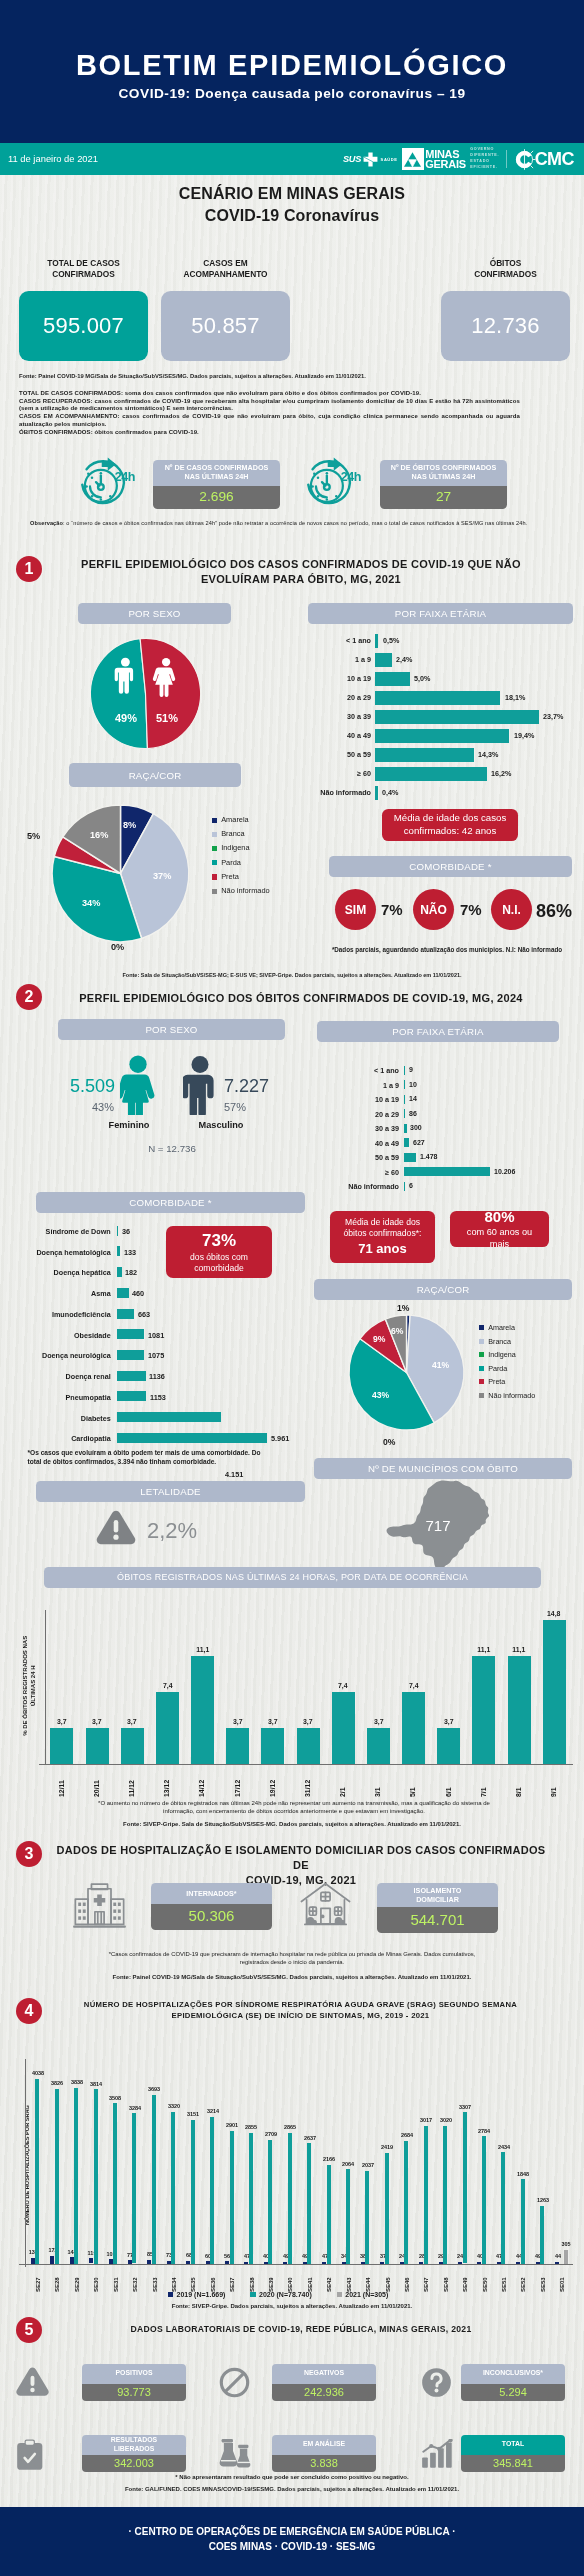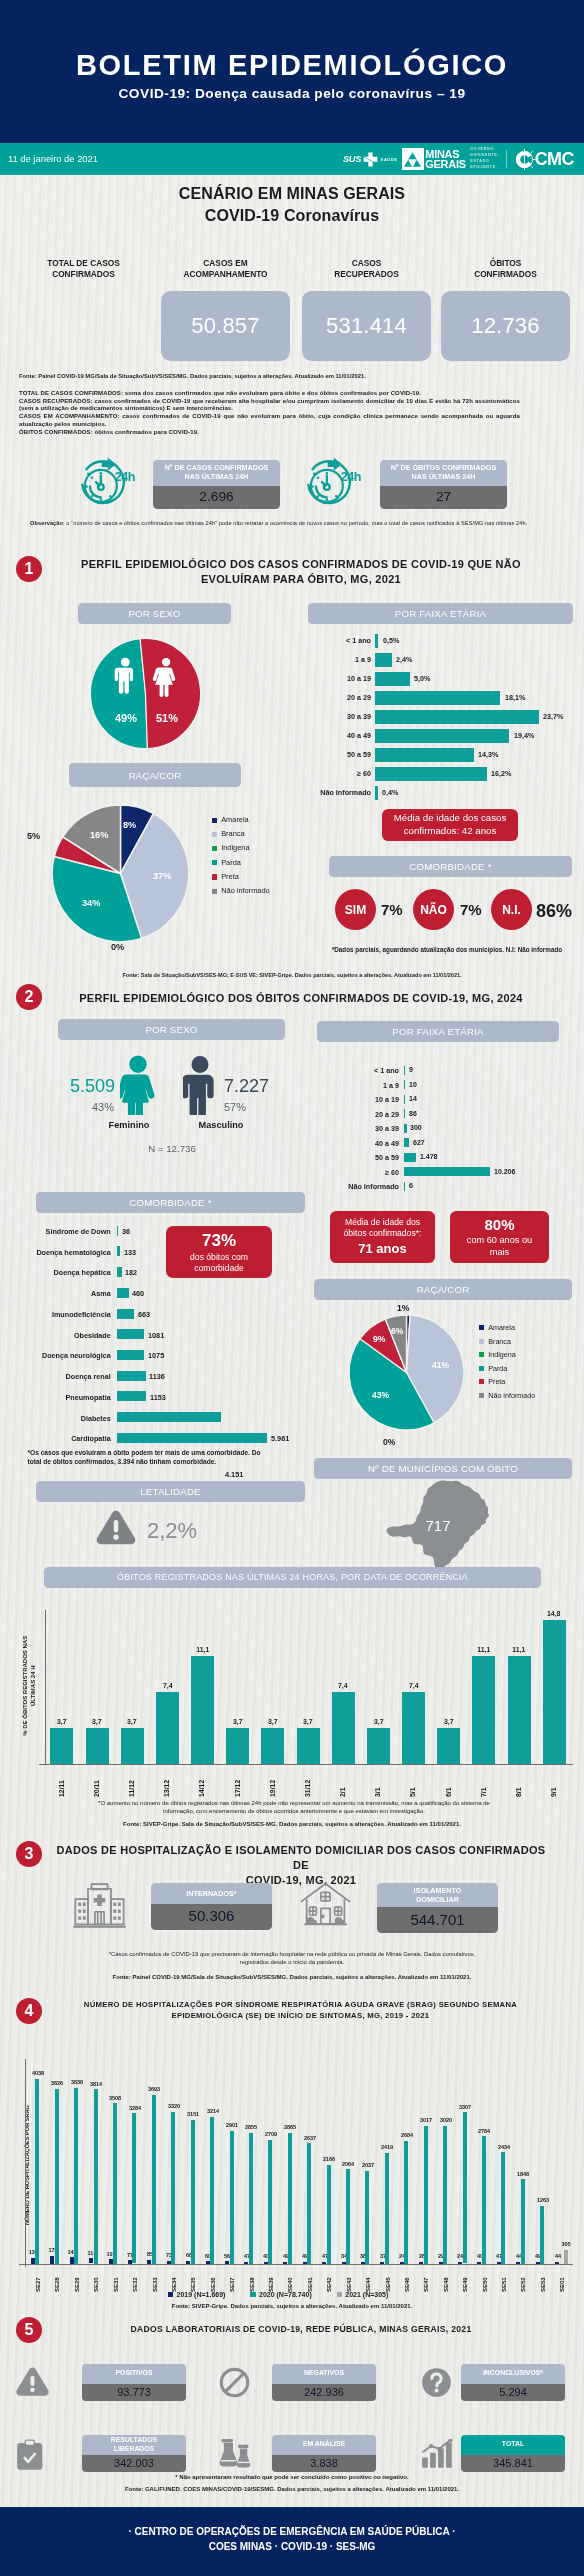--- a/index.html
+++ b/index.html
@@ -36,21 +36,21 @@
 .teal-bg{background:#00a199;}
 .gray-bg{background:#aeb8cb;}
 
 .src{position:absolute;font-size:5.8px;font-weight:700;color:#232323;}
 .defs{position:absolute;font-size:6px;color:#1b1b1b;line-height:1.285;text-align:justify;letter-spacing:0.1px;}
 .defs b{font-weight:700;}
 
 .b24{position:absolute;width:127px;border-radius:4.6px;overflow:hidden;}
 .b24 .top{background:#aeb8cb;color:#fff;font-size:7.2px;font-weight:700;text-align:center;
   padding:3.4px 0 4px;line-height:1.26;}
-.b24 .bot{background:#6e6e6e;color:#0f172a;font-size:13.7px;font-weight:400;text-align:center;padding:3.4px 0 5.2px;}
+.b24 .bot{background:#6e6e6e;color:#bef264;font-size:13.7px;font-weight:400;text-align:center;padding:3.4px 0 5.2px;}
 
 .secnum{position:absolute;width:26px;height:26px;border-radius:50%;background:#be1e32;color:#fff;
   font-size:16px;font-weight:700;display:flex;align-items:center;justify-content:center;}
 .sectitle{position:absolute;text-align:center;font-size:11px;font-weight:700;color:#1b1b1b;line-height:1.38;letter-spacing:0.3px;}
 
 .bandtitle{position:absolute;background:#aeb8cb;color:#fff;border-radius:4.6px;
   display:flex;align-items:center;justify-content:center;font-size:9.7px;font-weight:400;letter-spacing:0.2px;}
 
 .redbox{position:absolute;background:#be1e32;color:#fff;border-radius:6.3px;display:flex;
   flex-direction:column;align-items:center;justify-content:center;text-align:center;font-size:9.7px;line-height:1.3;}
@@ -122,28 +122,25 @@
       <span class="cmc">CMC</span>
     </div>
   </div>
 
   <div class="cenario">
     <span>CENÁRIO EM MINAS GERAIS</span><br>
     <span>COVID-19 Coronavírus</span>
   </div>
   <div class="stat" style="left:19px;top:258px">
     <div class="lab"><span>TOTAL DE CASOS</span><br><span>CONFIRMADOS</span></div>
+    <div class="box teal-bg" style="margin-top:11.5px">595.007</div>
   </div>
   <div class="stat" style="left:161px;top:258px">
     <div class="lab"><span>CASOS EM</span><br><span>ACOMPANHAMENTO</span></div>
     <div class="box gray-bg" style="margin-top:11.5px">50.857</div>
-  </div>
-  <div class="stat" style="left:302px;top:258px">
-    <div class="lab"><span>CASOS</span><br><span>RECUPERADOS</span></div>
-    <div class="box gray-bg" style="margin-top:11.5px">531.414</div>
   </div>
   <div class="stat" style="left:441px;top:258px">
     <div class="lab"><span>ÓBITOS</span><br><span>CONFIRMADOS</span></div>
     <div class="box gray-bg" style="margin-top:11.5px">12.736</div>
   </div>
   <div class="src" style="left:19px;top:373px;width:546px">Fonte: Painel COVID-19 MG/Sala de Situação/SubVS/SES/MG. Dados parciais, sujeitos a alterações. Atualizado em 11/01/2021.</div>
   <div class="defs" style="left:19px;top:390px;width:501px">
     <div><b>TOTAL DE  CASOS CONFIRMADOS: soma dos casos confirmados que não evoluíram para óbito e dos óbitos confirmados por COVID-19.</b></div>
     <div><b>CASOS RECUPERADOS: casos confirmados de COVID-19 que receberam alta hospitalar e/ou cumpriram isolamento domiciliar de 10 dias E estão há 72h assintomáticos (sem a utilização de medicamentos sintomáticos) E sem intercorrências.</b></div>
     <div><b>CASOS EM ACOMPANHAMENTO: casos confirmados de COVID-19 que não evoluíram para óbito, cuja condição clínica permanece sendo acompanhada ou aguarda atualização pelos municípios.</b></div>
@@ -346,21 +343,21 @@
   <div class="bcat" style="left:300px;top:1168px;width:99px;font-size:7.2px">≥ 60</div>
   <div class="bval" style="left:494px;top:1168px;font-size:7px">10.206</div>
   <div class="cbar" style="left:404px;top:1182px;width:0.9px;height:8.6px"></div>
   <div class="bcat" style="left:300px;top:1182px;width:99px;font-size:7.2px">Não informado</div>
   <div class="bval" style="left:409px;top:1182px;font-size:7px">6</div>
   <div class="redbox" style="left:330px;top:1211px;width:105px;height:52px;font-size:8.6px;border-radius:6.3px">
     <div>Média de idade dos</div>
     <div>óbitos confirmados*:</div>
     <div style="font-size:13px;font-weight:700;margin-top:1.7px">71 anos</div>
   </div>
-  <div class="redbox" style="left:450px;top:1211px;width:99px;height:52px;font-size:9.2px;border-radius:6.3px">
+  <div class="redbox" style="left:450px;top:1211px;width:99px;height:36px;font-size:9.2px;border-radius:6.3px">
     <div style="font-size:15px;font-weight:700">80%</div>
     <div style="width:80px">com 60 anos ou mais</div>
   </div>
   <div class="bandtitle" style="left:314px;top:1279px;width:258px;height:20.6px">RAÇA/COR</div>
   <svg class="abs" style="left:345px;top:1311px" width="123" height="123" viewBox="0 0 214 214">
     <path d="M107.0,107.0 L107.00,7.00 A100,100 0 0 1 113.28,7.20 Z" fill="#10266b" stroke="#f2f2ee" stroke-width="2.4"></path>
       <path d="M107.0,107.0 L113.28,7.20 A100,100 0 0 1 155.18,194.63 Z" fill="#b9c4d8" stroke="#f2f2ee" stroke-width="2.4"></path>
       <path d="M107.0,107.0 L155.18,194.63 A100,100 0 0 1 26.10,48.22 Z" fill="#00a199" stroke="#f2f2ee" stroke-width="2.4"></path>
       <path d="M107.0,107.0 L26.10,48.22 A100,100 0 0 1 70.19,14.02 Z" fill="#c0203a" stroke="#f2f2ee" stroke-width="2.4"></path>
       <path d="M107.0,107.0 L70.19,14.02 A100,100 0 0 1 107.00,7.00 Z" fill="#868686" stroke="#f2f2ee" stroke-width="2.4"></path>

